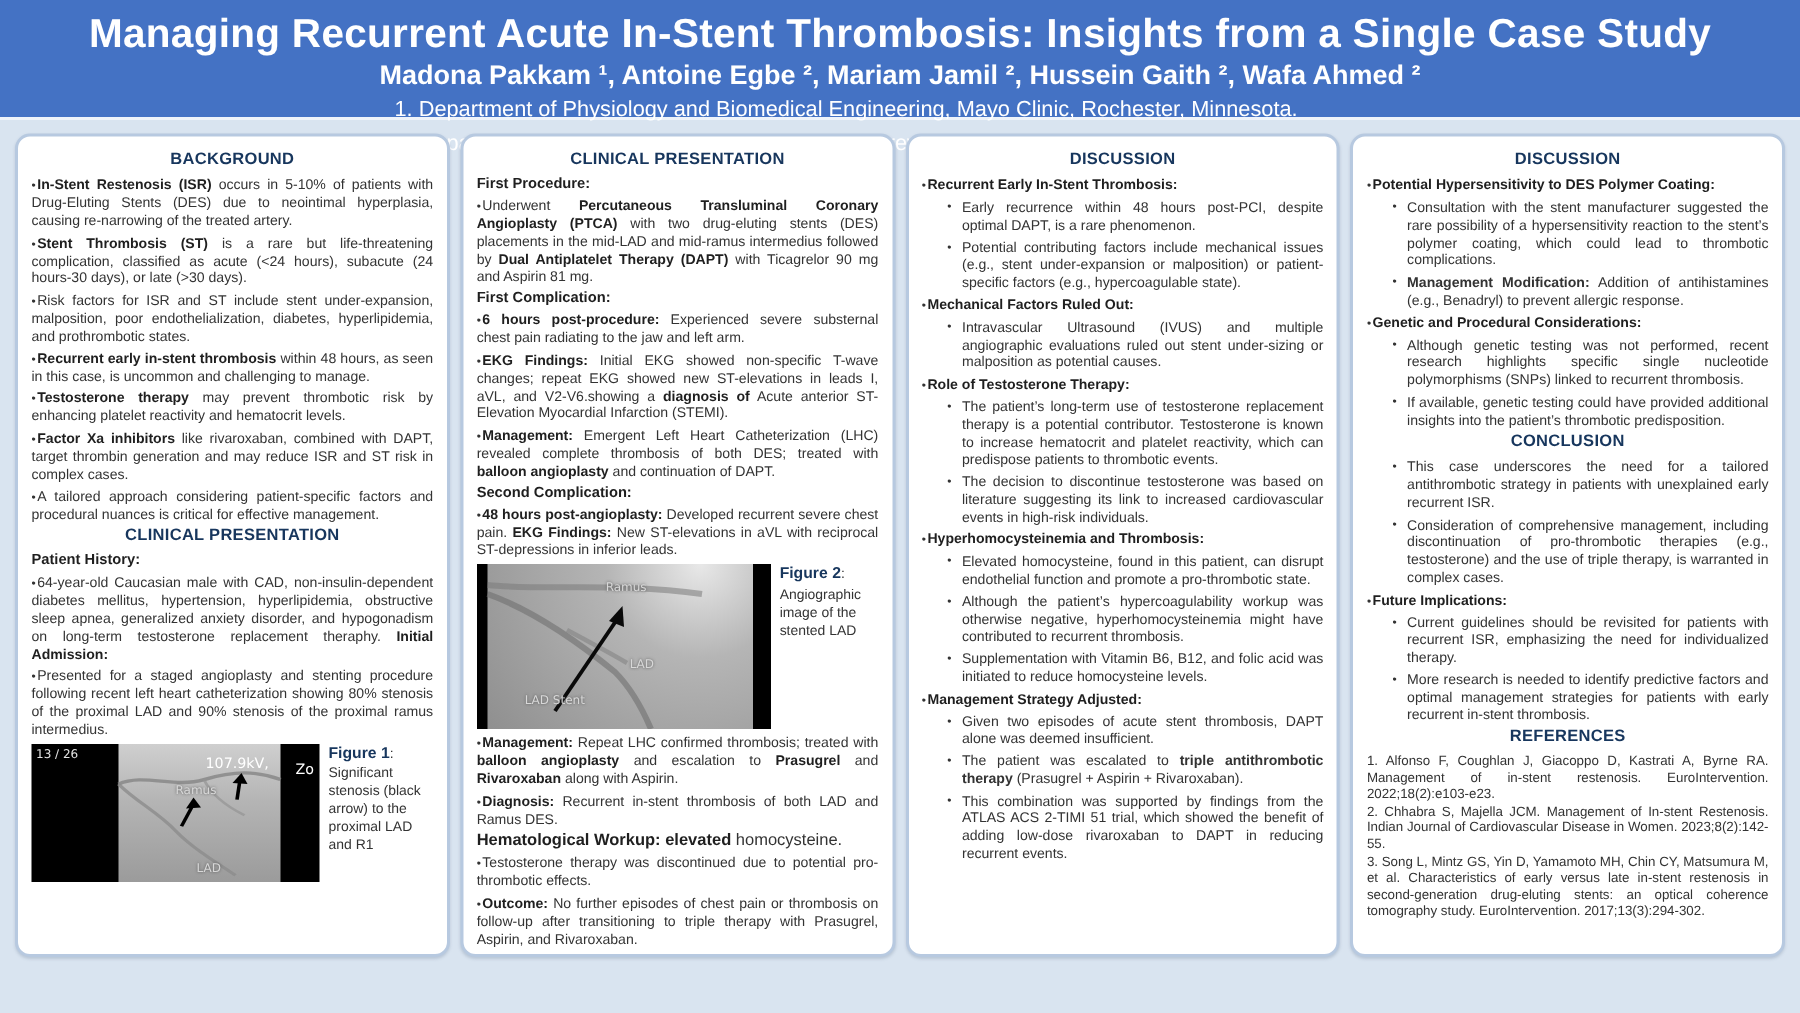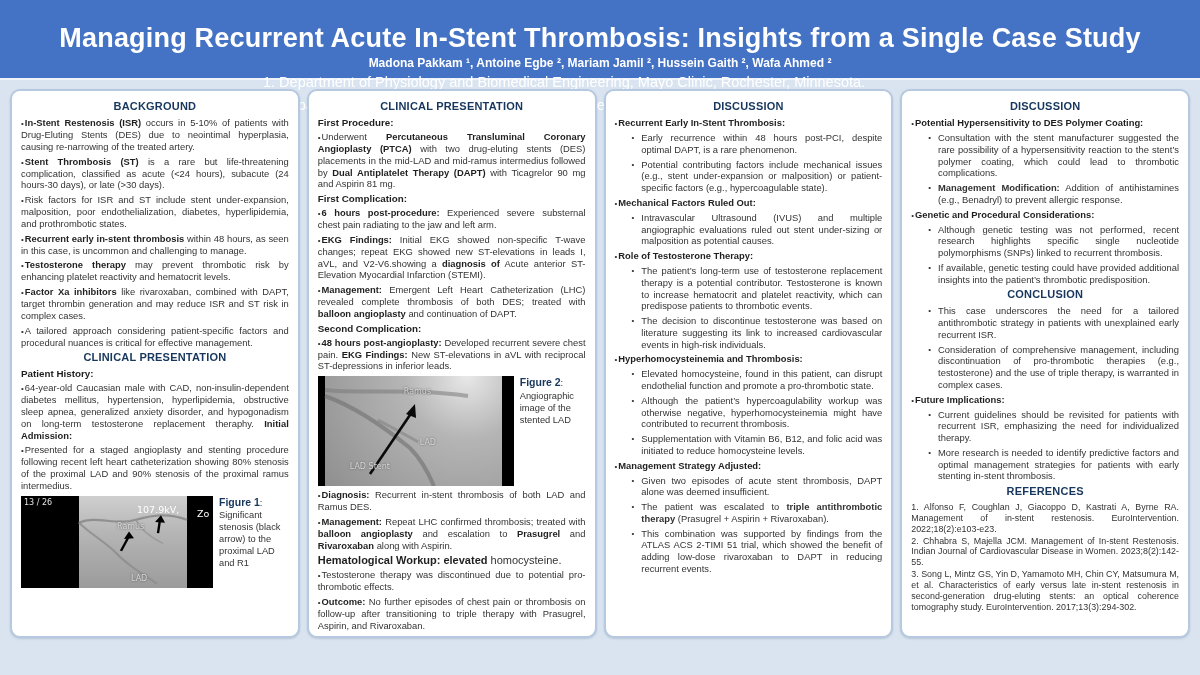--- a/index.html
+++ b/index.html
@@ -1,23 +1,23 @@
 <!DOCTYPE html>
 <html><head>
 <meta charset="utf-8">
 <style>
   * { margin:0; padding:0; box-sizing:border-box; }
   html,body { width:1200px; height:675px; overflow:hidden; }
   body { font-family:"Liberation Sans","DejaVu Sans",sans-serif; background:#d9e4f0; }
 
   
   .hdr { height:80px; background:#4472c4; color:#fff; text-align:center;
-         padding-top:23px; border-bottom:2px solid #eef3fa; }
+         padding-top:7px; border-bottom:2px solid #eef3fa; }
   .hdr .title { font-size:27px; font-weight:bold; letter-spacing:.2px; }
-  .hdr .authors { font-size:12px; font-weight:bold; margin-top:2px; }
+  .hdr .authors { font-size:18px; font-weight:bold; margin-top:2px; }
   .hdr .affils { text-align:left; margin-left:263px; margin-top:4px; font-size:14.5px; }
   .hdr .affils div { margin-bottom:7px; }
 
   
   .cols { display:flex; gap:7px; padding:9px 10px 0 10px; }
   .panel { background:#fff; border:2px solid #b7c9e0; border-radius:10px;
            flex:1 1 0; height:549px; padding:6px 9px 23px 9px; overflow:hidden;
            box-shadow:0 1px 2px rgba(90,110,140,.25); }
 
   .sec-h { color:#17365d; font-size:11px; font-weight:bold; text-align:center;
@@ -127,22 +127,22 @@
         <polygon points="97,28 88,38 98,42" fill="#0a0a0a"></polygon>
       </svg>
       <span class="ov dim" style="left:86px;top:11px">Ramus</span>
       <span class="ov dim" style="left:102px;top:62px">LAD</span>
       <span class="ov dim" style="left:32px;top:86px">LAD Stent</span>
     </div>
     <div class="figcap">
       <b>Figure 2</b><span>: Angiographic image of the stented LAD</span>
     </div>
   </div>
-<p class="bullet"><span class="marker">•</span><b>Diagnosis:</b><span> Recurrent in-stent thrombosis of both LAD and Ramus DES.</span></p>
-        <p class="bullet"><span class="marker">•</span><b>Management:</b><span> Repeat LHC confirmed thrombosis; treated with </span><b>balloon angioplasty</b><span> and escalation to </span><b>Prasugrel</b><span> and </span><b>Rivaroxaban</b><span> along with Aspirin.</span></p>
+<p class="bullet"><span class="marker">•</span><b>Management:</b><span> Repeat LHC confirmed thrombosis; treated with </span><b>balloon angioplasty</b><span> and escalation to </span><b>Prasugrel</b><span> and </span><b>Rivaroxaban</b><span> along with Aspirin.</span></p>
+        <p class="bullet"><span class="marker">•</span><b>Diagnosis:</b><span> Recurrent in-stent thrombosis of both LAD and Ramus DES.</span></p>
         <p class="plain"><b>Hematological Workup: elevated</b><span> homocysteine.</span></p>
         <p class="bullet"><span class="marker">•</span><span>Testosterone therapy was discontinued due to potential pro-thrombotic effects.</span></p>
         <p class="bullet"><span class="marker">•</span><b>Outcome:</b><span> No further episodes of chest pain or thrombosis on follow-up after transitioning to triple therapy with Prasugrel, Aspirin, and Rivaroxaban.</span></p>
       </div>
     </div>
   <div class="panel">
       <div>
         <h3 class="sec-h">DISCUSSION</h3>
         <p class="bullet"><span class="marker">•</span><b>Recurrent Early In-Stent Thrombosis:</b></p>
         <div class="sub">
@@ -225,21 +225,21 @@
           <span class="marker">•</span>
           <div class="txt"><span>Consideration of comprehensive management, including discontinuation of pro-thrombotic therapies (e.g., testosterone) and the use of triple therapy, is warranted in complex cases.</span></div>
         </div>
         <p class="bullet"><span class="marker">•</span><b>Future Implications:</b></p>
         <div class="sub">
           <span class="marker">•</span>
           <div class="txt"><span>Current guidelines should be revisited for patients with recurrent ISR, emphasizing the need for individualized therapy.</span></div>
         </div>
         <div class="sub">
           <span class="marker">•</span>
-          <div class="txt"><span>More research is needed to identify predictive factors and optimal management strategies for patients with early stenting in-stent thrombosis.</span></div>
+          <div class="txt"><span>More research is needed to identify predictive factors and optimal management strategies for patients with early recurrent in-stent thrombosis.</span></div>
         </div>
         <h3 class="sec-h">REFERENCES</h3>
         <p class="ref"><span>1. Alfonso F, Coughlan J, Giacoppo D, Kastrati A, Byrne RA. Management of in-stent restenosis. EuroIntervention. 2022;18(2):e103-e23.</span></p>
         <p class="ref"><span>2. Chhabra S, Majella JCM. Management of In-stent Restenosis. Indian Journal of Cardiovascular Disease in Women. 2023;8(2):142-55.</span></p>
         <p class="ref"><span>3. Song L, Mintz GS, Yin D, Yamamoto MH, Chin CY, Matsumura M, et al. Characteristics of early versus late in-stent restenosis in second-generation drug-eluting stents: an optical coherence tomography study. EuroIntervention. 2017;13(3):294-302.</span></p>
       </div>
     </div>
 </div>
 
 </body></html>

